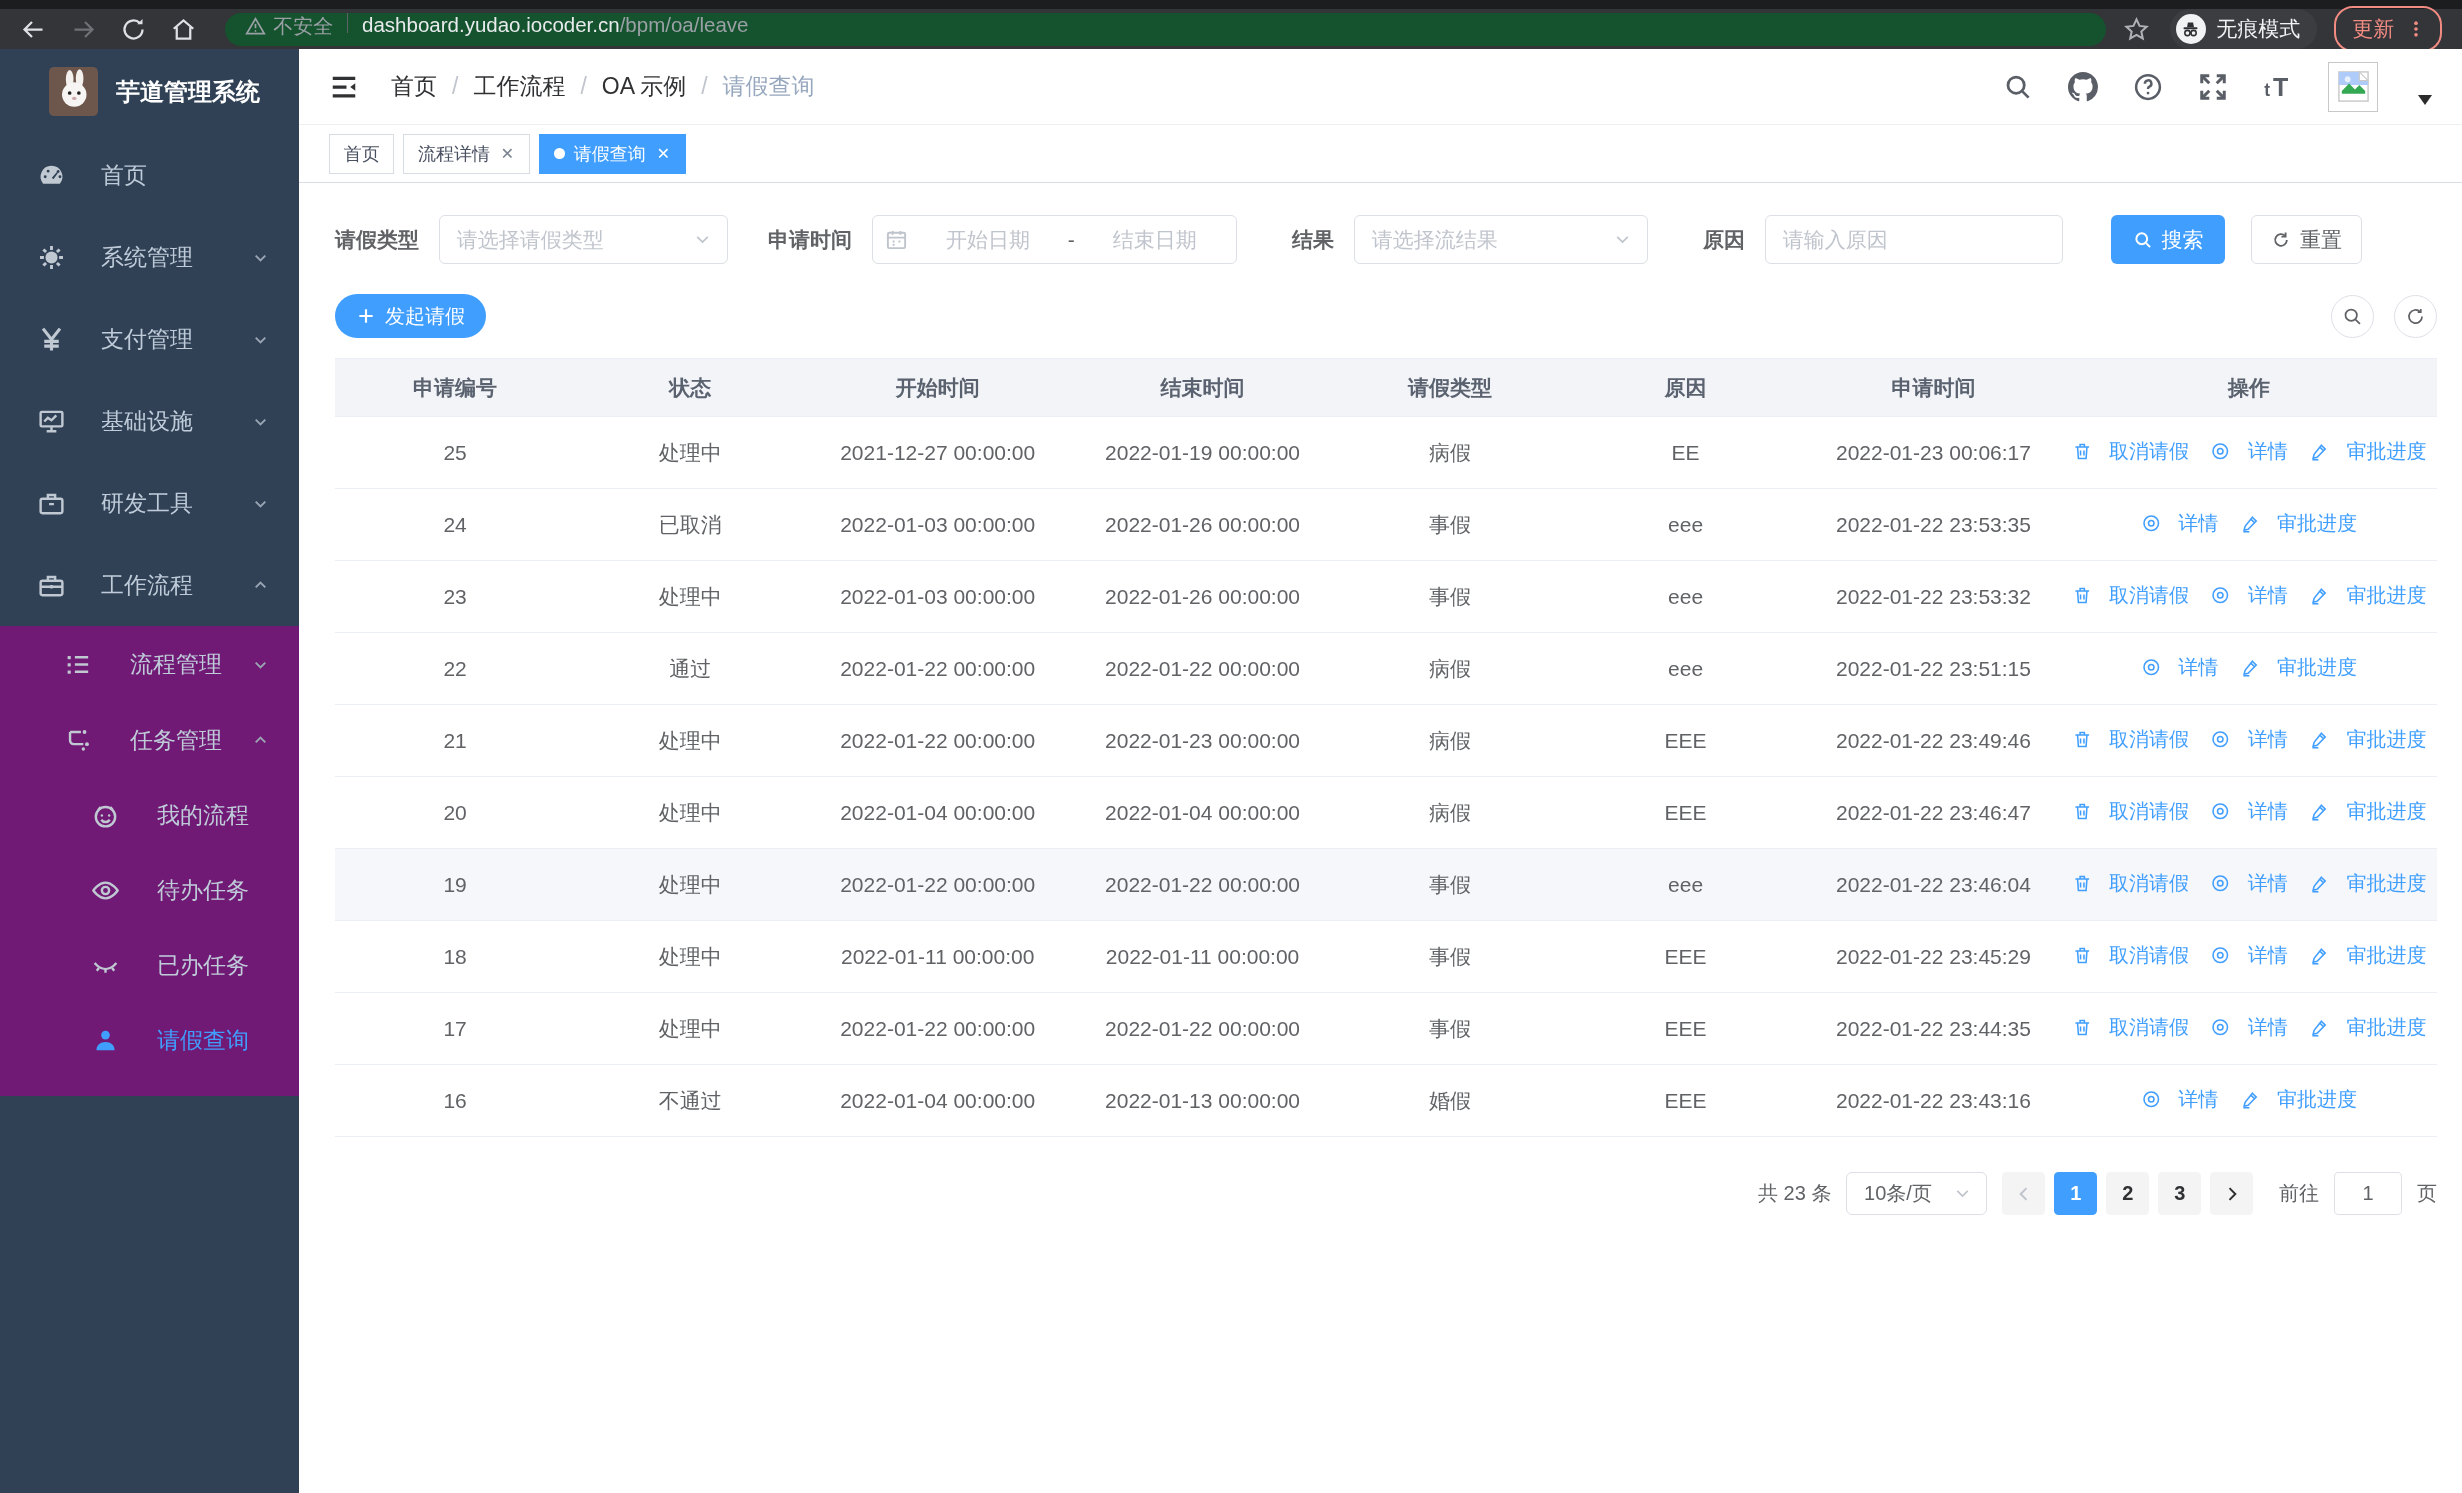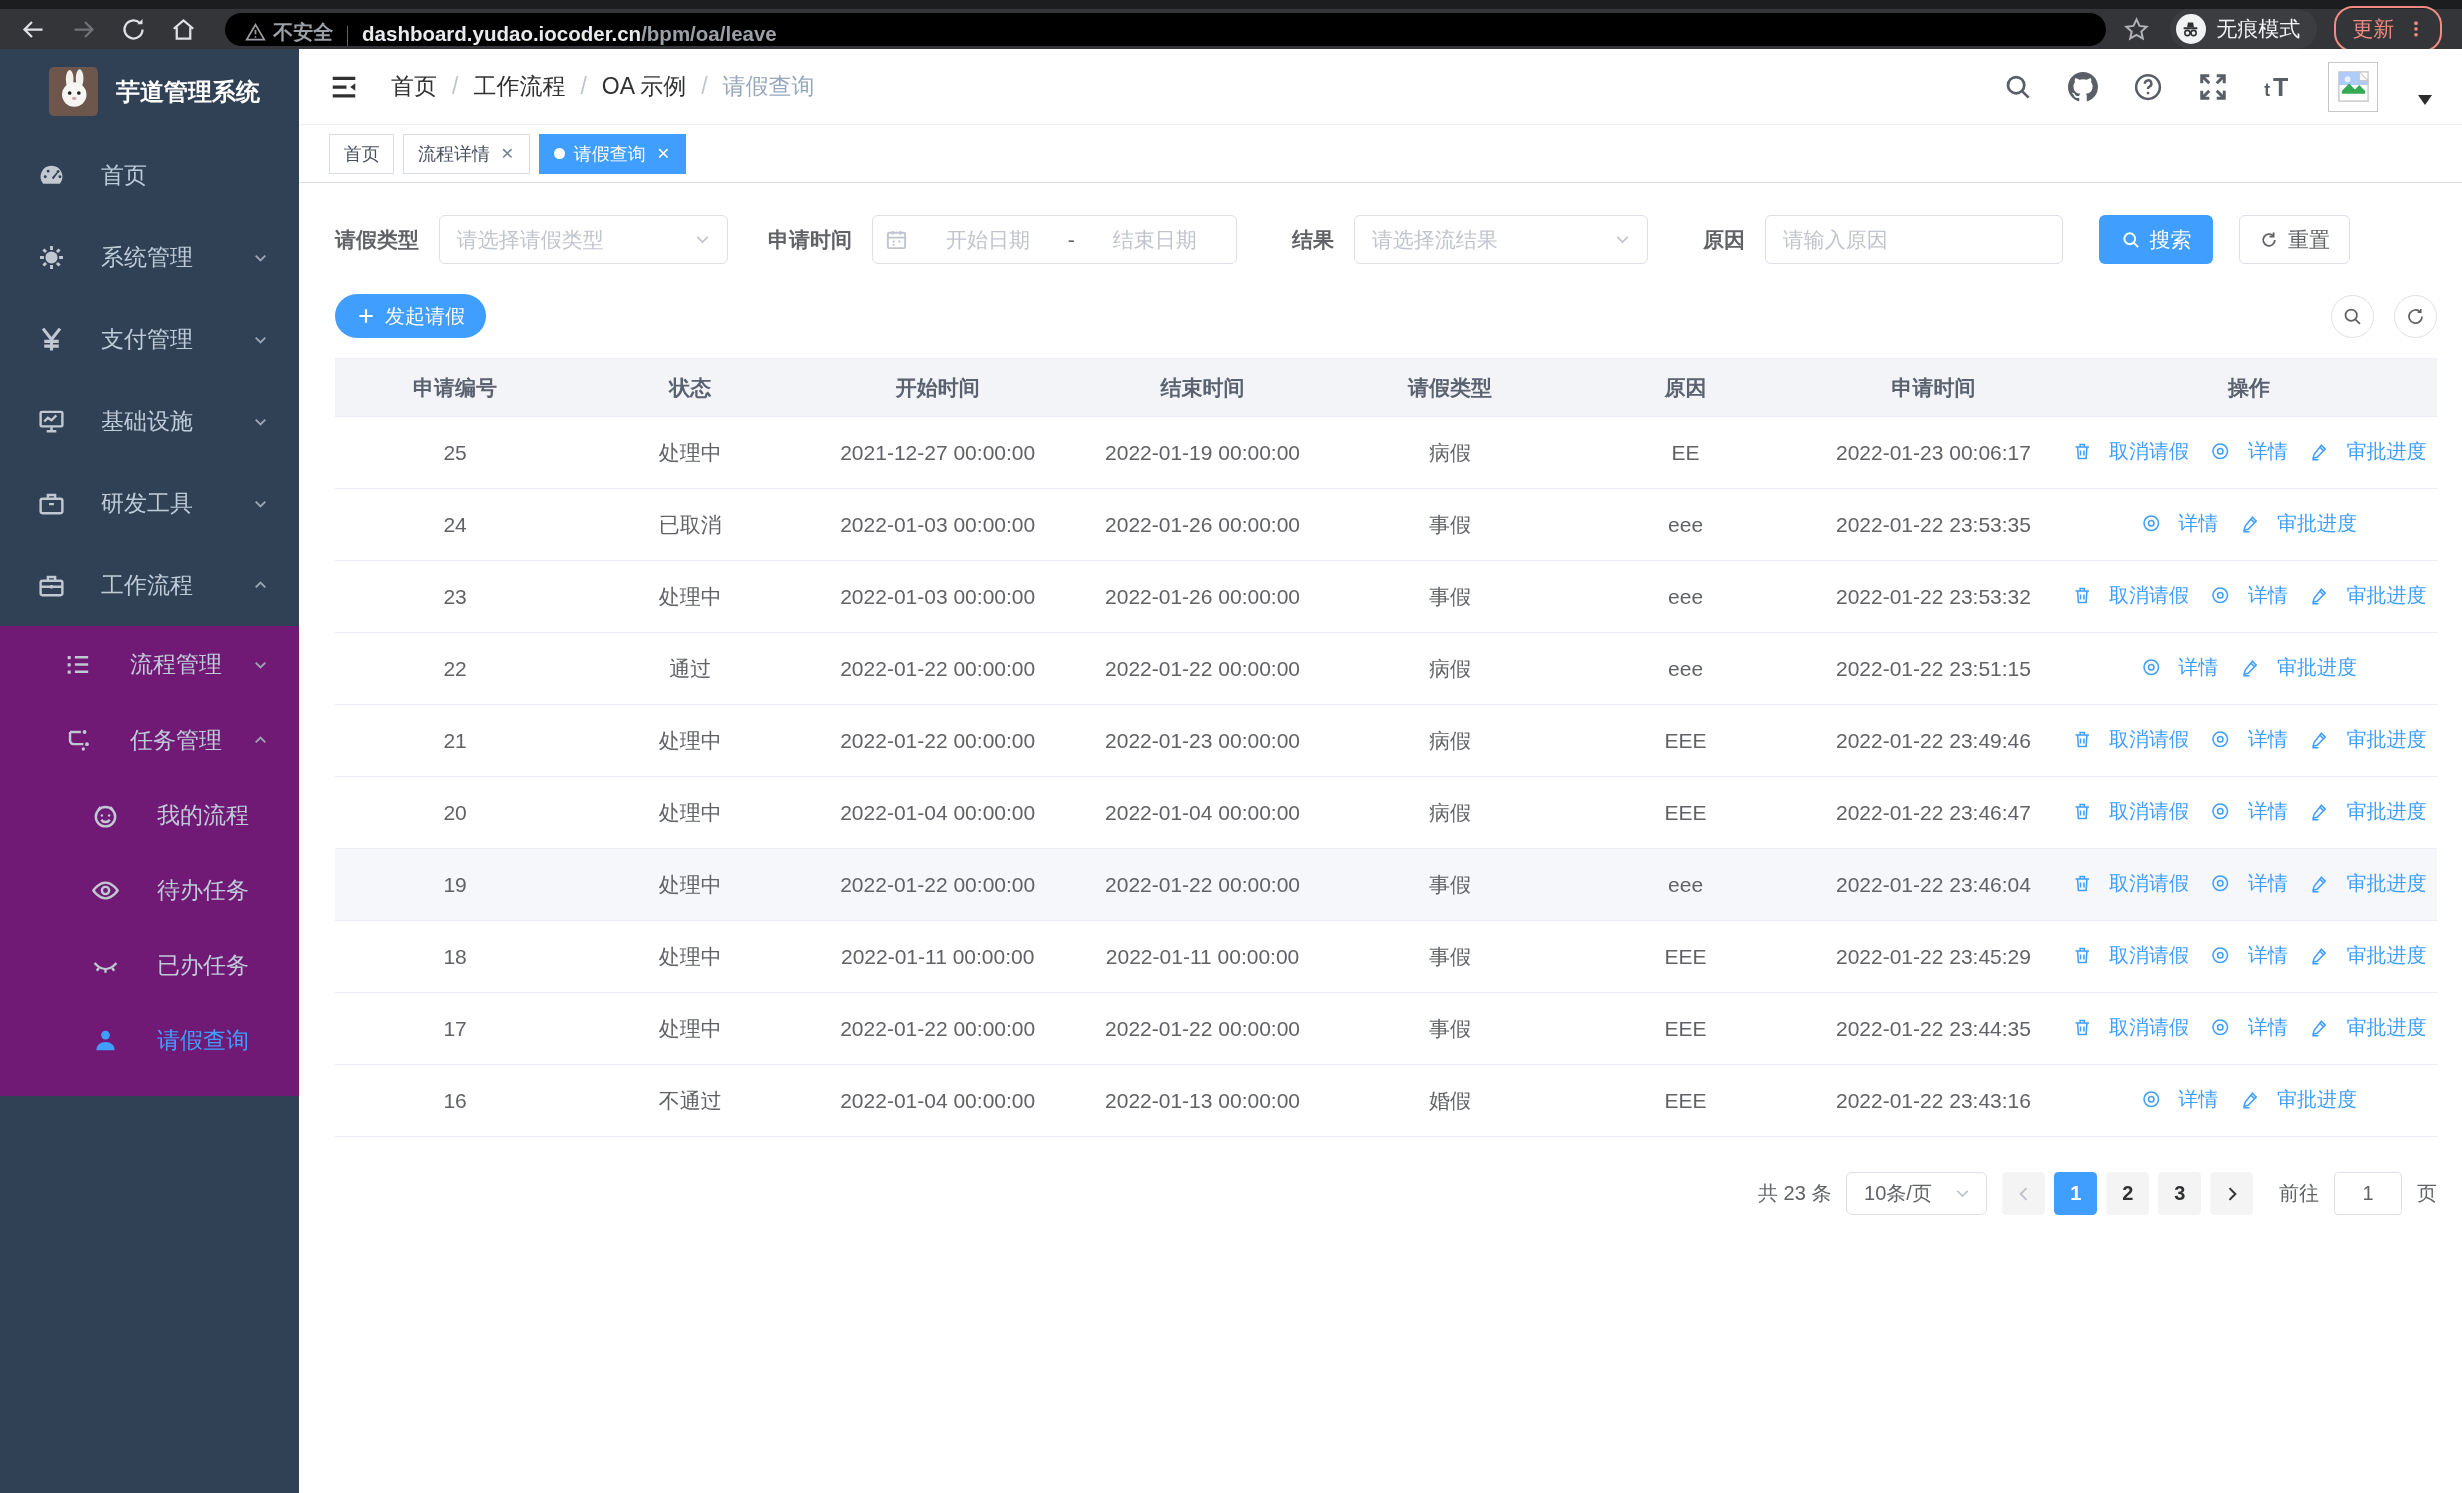--- a/index.html
+++ b/index.html
@@ -6,22 +6,22 @@
   html,body { width:2462px; height:1494px; overflow:hidden; background:#fff;
     font-family:"Liberation Sans", sans-serif; }
   svg { display:block; }
 
   
   .chrome { width:100%; height:49px; background:#343538; }
   .chrome-strip { height:9px; background:#1c1d1f; }
   .chrome-bar { height:40px; display:flex; align-items:center; padding:0 20px; }
   .nav-ic { width:27px; height:27px; margin-right:23px; color:#dee1e6; flex:none; }
   .nav-ic.dim { color:#6e7175; }
-  .url-pill { flex:1; height:33px; background:#000000; border-radius:16.7px; display:flex;
-    align-items:flex-end; padding:0 20px; margin:0 16.7px 0 4.6px; min-width:0;font-weight:bold; }
+  .url-pill { flex:1; height:33px; background:#14532d; border-radius:16.7px; display:flex;
+    align-items:flex-start; padding:0 20px; margin:0 16.7px 0 4.6px; min-width:0; }
   .url-sec { display:flex; align-items:center; color:#9aa0a6; font-size:20px; gap:7.6px; flex:none; }
   .url-div { width:1.5px; height:20px; background:#5f6368; margin:0 13.7px; flex:none; }
   .url-host { color:#e8eaed; font-size:20.5px; white-space:nowrap; }
   .url-path { color:#9aa0a6; font-size:20.5px; white-space:nowrap; }
   .star-ic { width:27px; height:27px; color:#aeb1b6; margin-right:20px; flex:none; }
   .incog { height:40px; background:#3c3d41; border-radius:20px; display:flex; align-items:center;
     gap:10.6px; padding:0 16.7px 0 6px; margin-right:16.7px; flex:none; }
   .incog-circle { width:30px; height:30px; border-radius:50%; background:#f1f3f4; display:flex;
     align-items:center; justify-content:center; }
   .incog-label { color:#f1f3f4; font-size:21px; }
@@ -408,21 +408,21 @@
         <div class="ctrl sel" style="width:294px; margin-left:20px;gap:16px;">
           <span>请选择流结果</span>
           <svg class="chev" viewBox="0 0 24 24" fill="none" stroke="currentColor" stroke-width="2">
               <path d="m6 9 6 6 6-6"></path>
             </svg>
         </div>
         <span class="f-label" style="margin-left:55px;">原因</span>
         <div class="ctrl" style="width:298px; margin-left:20px; padding-left:16.7px;">
           <span>请输入原因</span>
         </div>
-        <button class="btn btn-primary" style="width:114px; margin-left:36px;">
+        <button class="btn btn-primary" style="width:114px; margin-left:48px;">
           <svg class="bic" viewBox="0 0 24 24" fill="none" stroke="currentColor" stroke-width="2.4">
               <circle cx="10.5" cy="10.5" r="6.5"></circle>
               <path d="m15.5 15.5 5 5"></path>
             </svg>
           <span>搜索</span>
         </button>
         <button class="btn btn-plain" style="width:111px; margin-left:26px;">
           <svg class="bic" viewBox="0 0 24 24" fill="none" stroke="currentColor" stroke-width="2.2">
               <path d="M19 12a7 7 0 1 1-2-4.9"></path>
               <path d="M17.5 3v5h-5" fill="none"></path>

